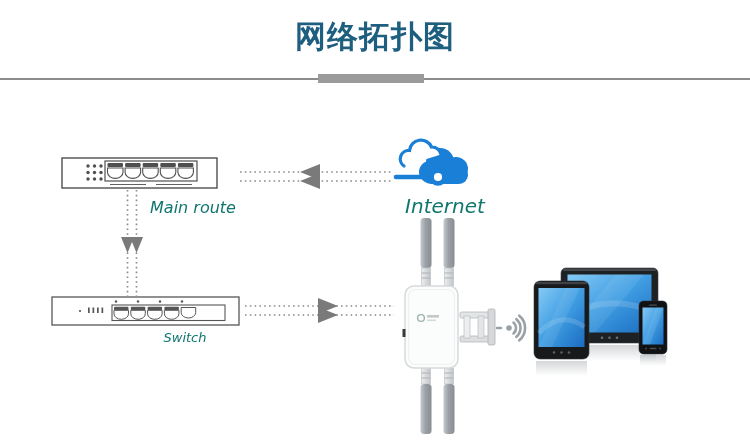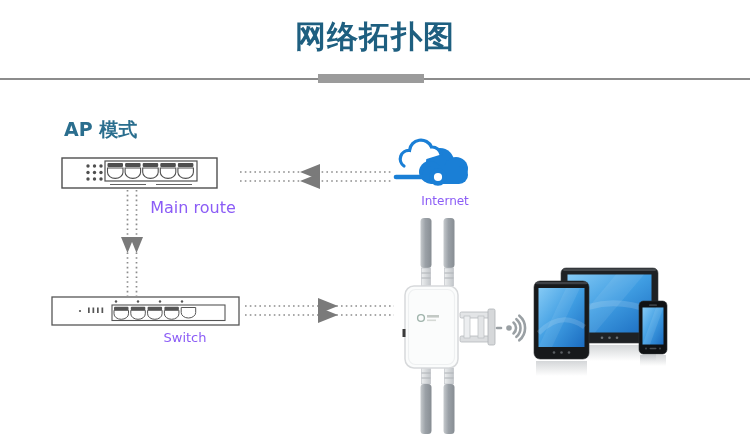--- a/index.html
+++ b/index.html
@@ -4,36 +4,35 @@
 <style>
   html,body{margin:0;padding:0;background:#fff;}
   .canvas{position:relative;width:750px;height:444px;background:#fff;overflow:hidden;
           font-family:"DejaVu Sans","Liberation Sans",sans-serif;padding-left:26px;}
   .abs{position:absolute;}
   .page-title{left:0;top:16px;width:750px;text-align:center;font-size:31px;font-weight:bold;
               color:#1e5f80;letter-spacing:1px;margin:0;}
   .divider-line{left:0;top:78px;width:750px;height:2px;background:#8c8c8c;}
   .divider-accent{left:318px;top:74px;width:106px;height:9px;background:#9b9b9b;}
   .mode-label{left:64px;top:117px;font-size:19px;font-weight:bold;color:#2a6e8e;}
-  .node-label{color:#8b5cf6;text-align:center;}
+  .node-label{color:#0f766e;text-align:center;font-style:italic;}
   .router-label{left:138px;top:198px;width:110px;font-size:16px;}
   .switch-label{left:130px;top:330px;width:110px;font-size:13px;}
-  .internet-label{left:399px;top:194px;width:92px;font-size:12px;}
+  .internet-label{left:399px;top:194px;width:92px;font-size:20px;}
   svg{display:block;}
 </style>
 </head>
 <body>
 
 <div class="canvas">
 
   <h1 class="abs page-title">网络拓扑图</h1>
   <div class="abs divider-line"></div>
   <div class="abs divider-accent"></div>
 
-  <div class="abs mode-label">AP 模式</div>
 
   <svg class="abs" style="left:0;top:0" width="750" height="444" viewBox="0 0 750 444">
     <g stroke="#8c8c8c" stroke-width="1.7" stroke-dasharray="1.6 3.2" fill="none">
       <path d="M240 172 H392"></path>
       <path d="M240 181 H392"></path>
       <path d="M127.5 190 V296"></path>
       <path d="M136.5 190 V296"></path>
       <path d="M245 306 H394"></path>
       <path d="M245 315 H394"></path>
     </g>

